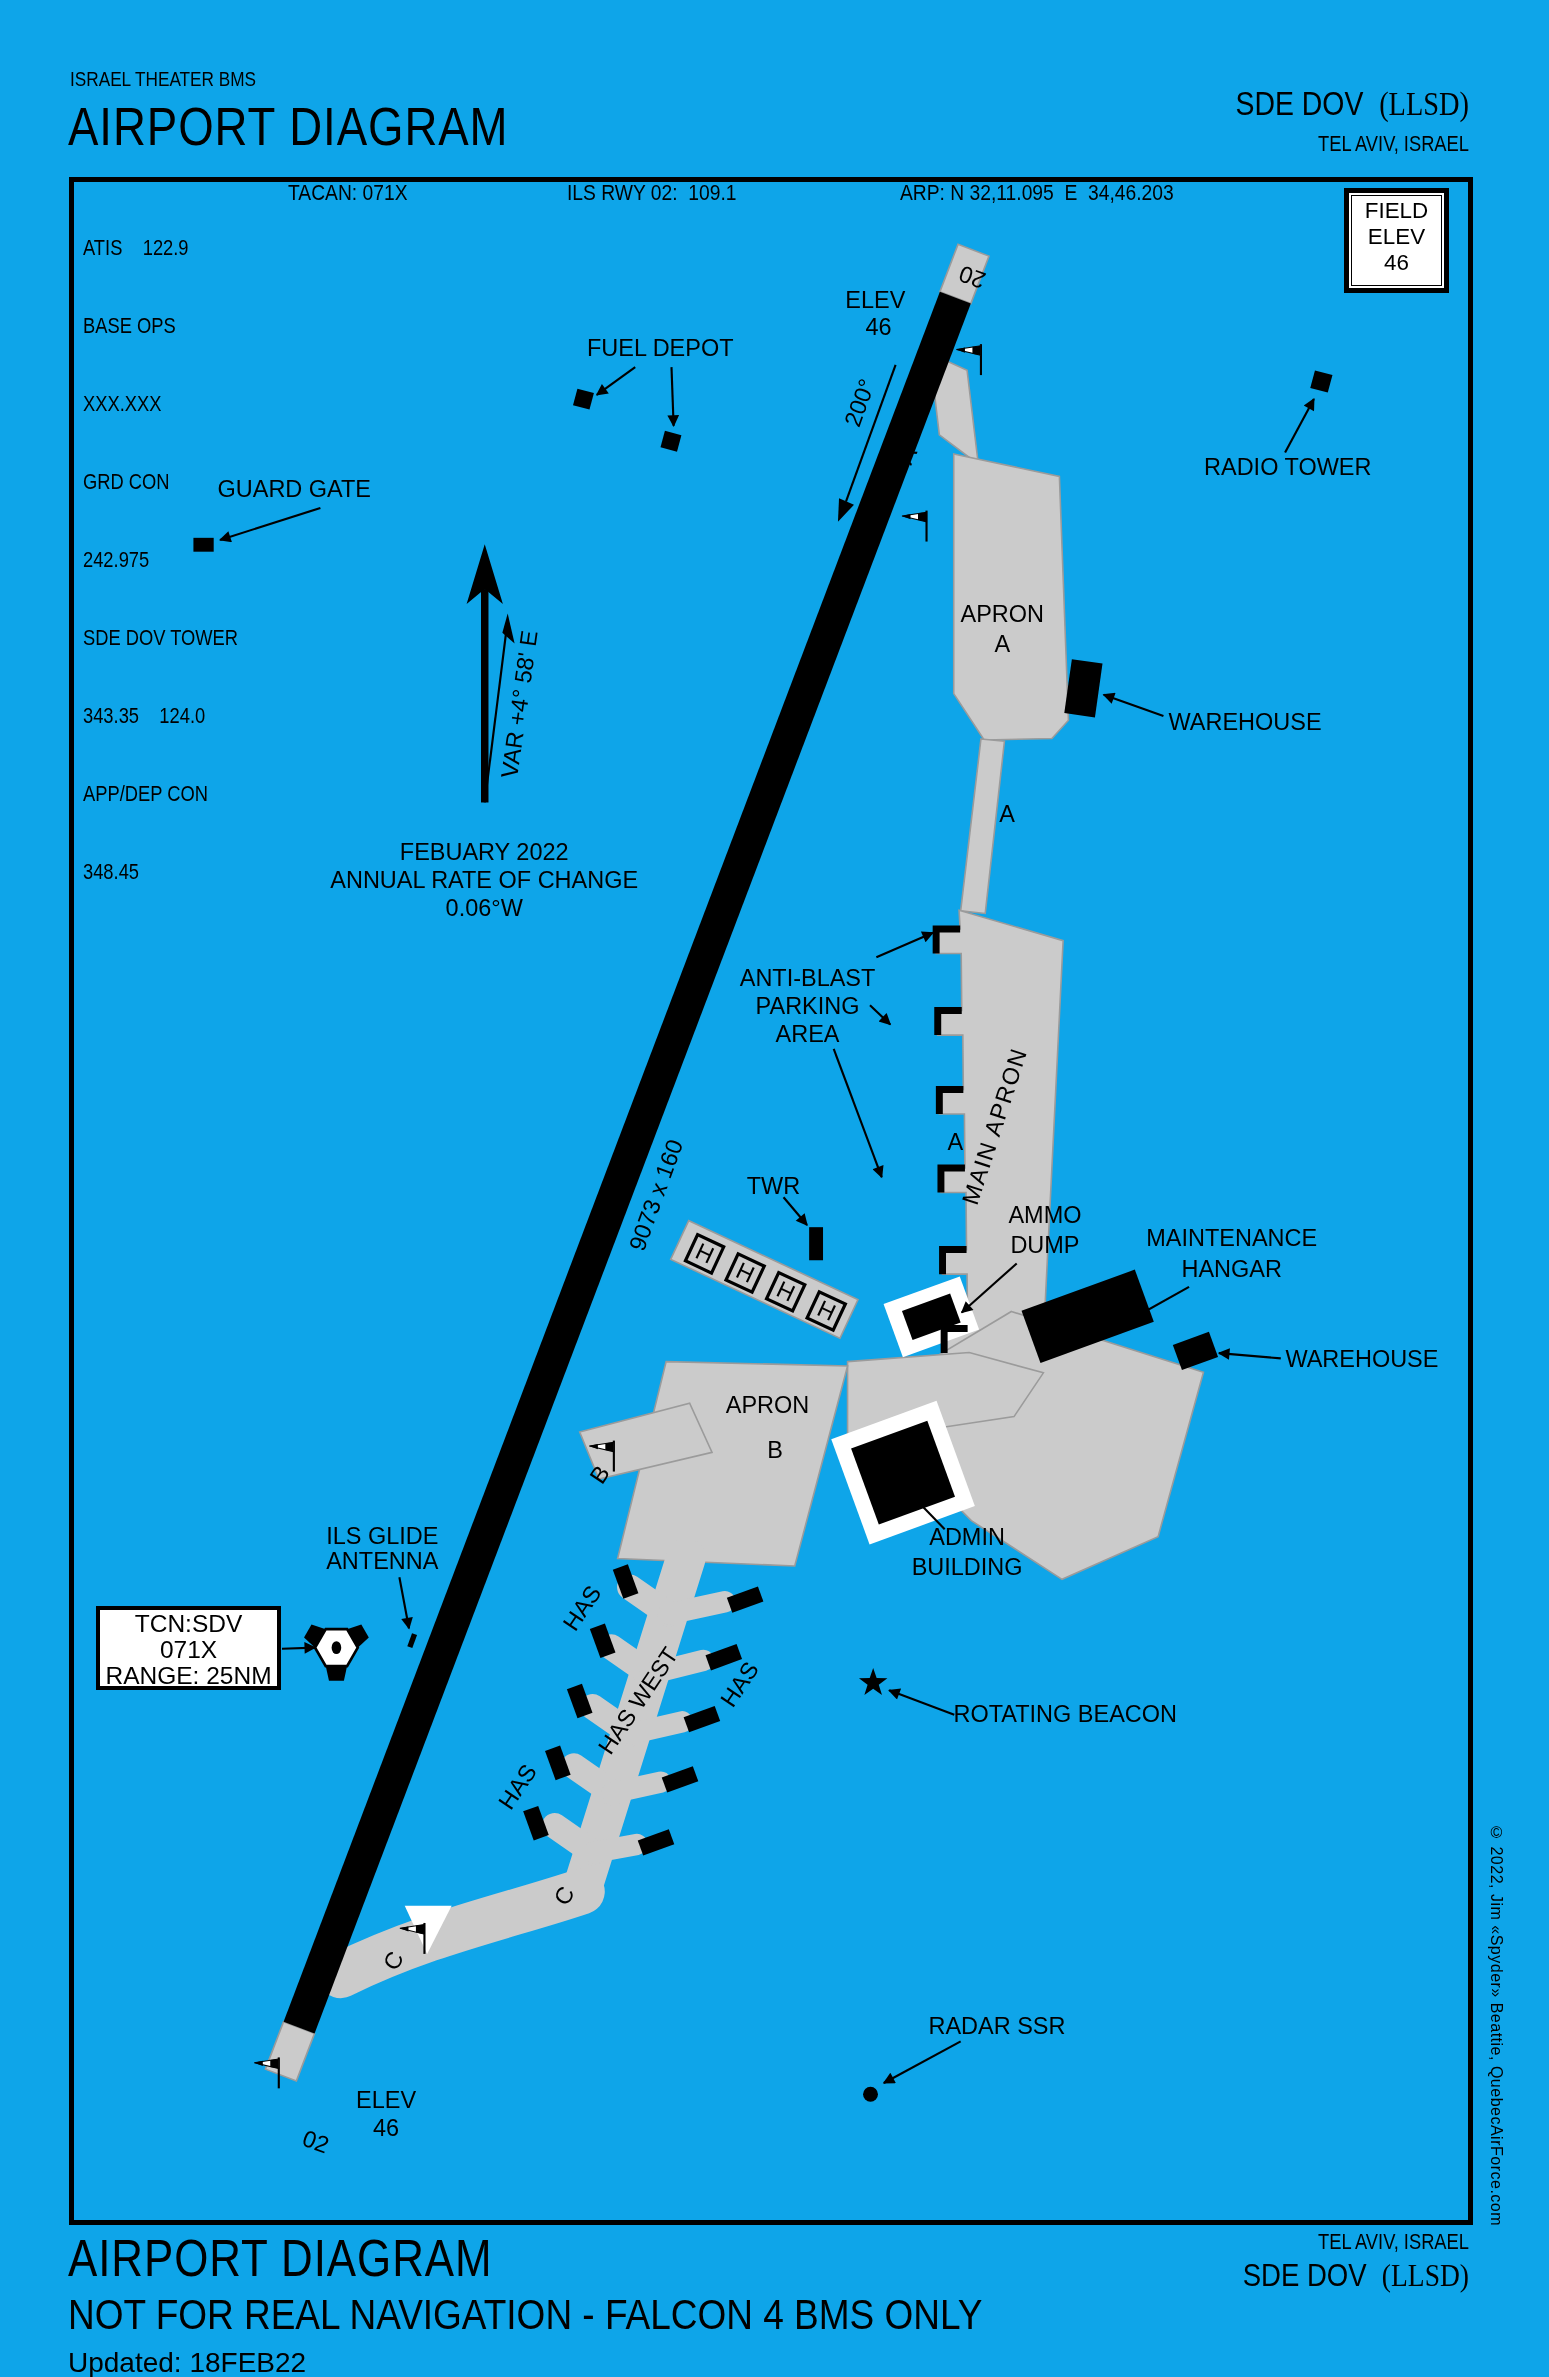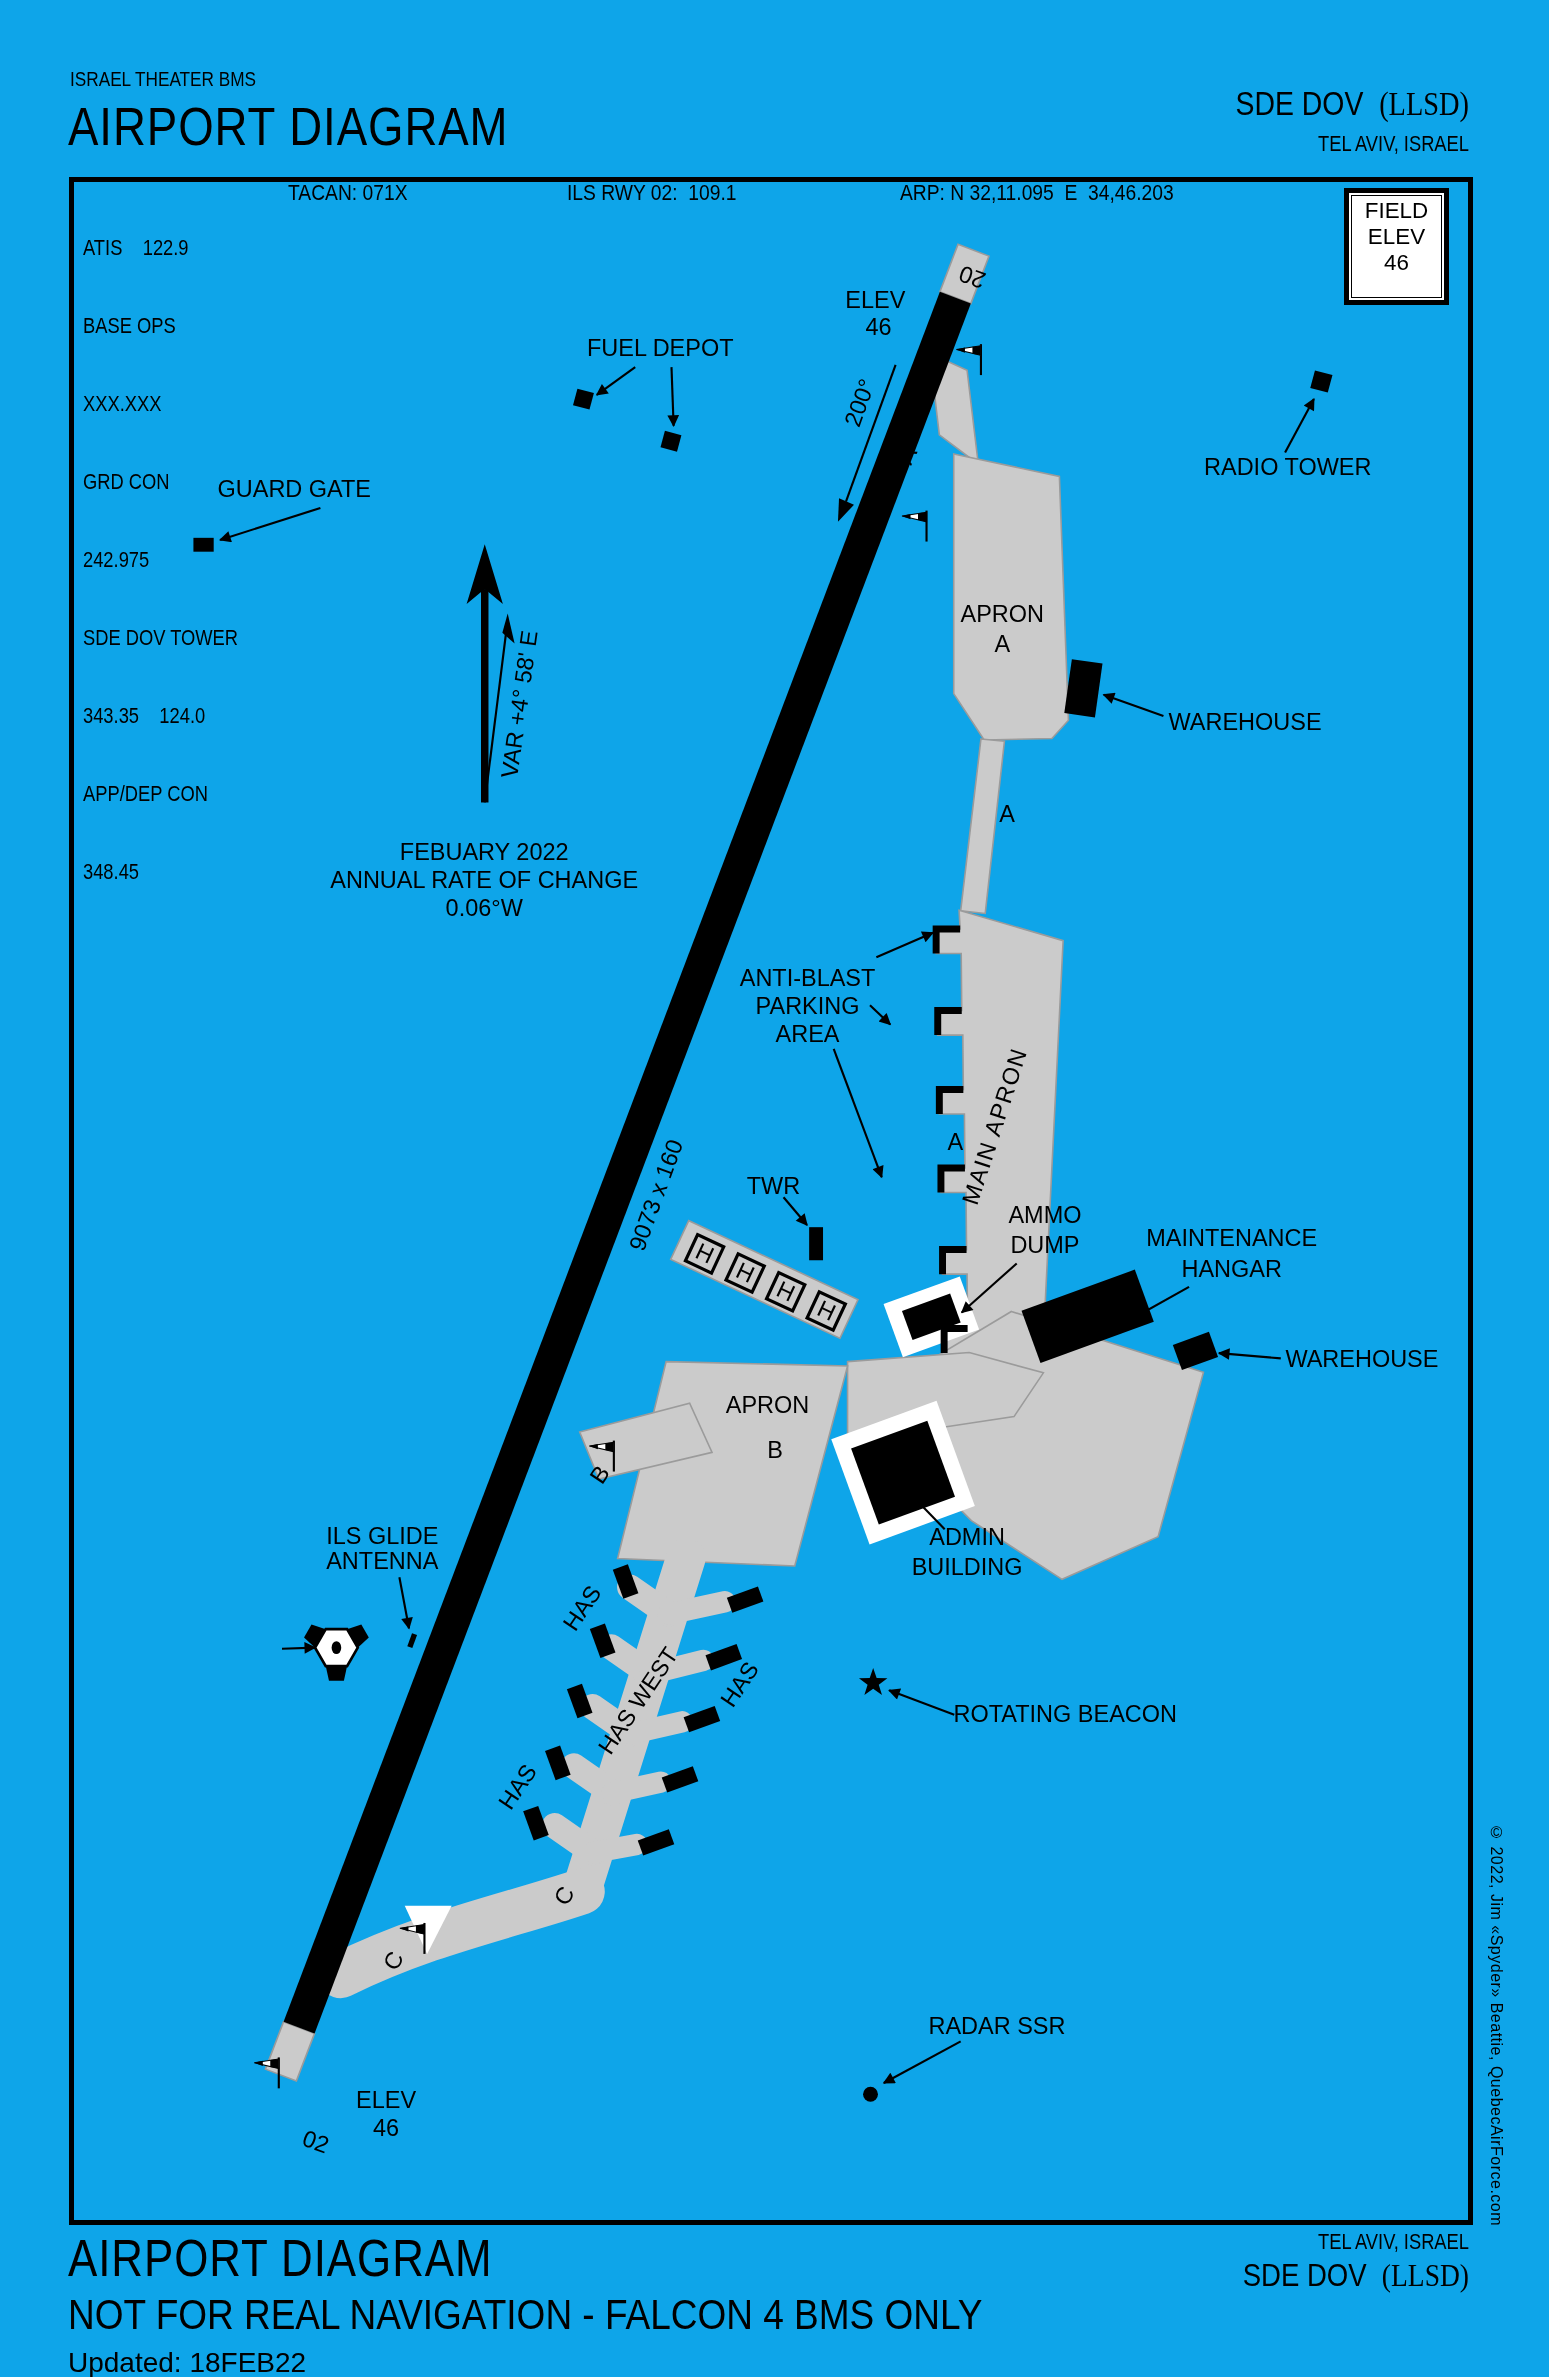--- a/index.html
+++ b/index.html
@@ -8,21 +8,21 @@
   .abs{position:absolute;}
   .pre{white-space:pre;}
   .cond{transform:scaleX(.86);transform-origin:0 0;}
   .cond-r{transform:scaleX(.86);transform-origin:100% 0;}
   .rt{text-align:right;}
   .serif{font-family:"Liberation Serif",serif;}
   .border-box{position:absolute;left:69px;top:177px;width:1404px;height:2048px;
               border:5.3px solid #000;box-sizing:border-box;}
   .comms{left:83px;top:183px;font-size:21.3px;line-height:26px;}
   .navrow{top:180px;font-size:22.4px;}
-  .fieldbox{left:1344px;top:188px;width:105px;height:117px;border:5.3px solid #000;box-sizing:border-box;background:#fff;}
+  .fieldbox{left:1344px;top:188px;width:105px;height:105px;border:5.3px solid #000;box-sizing:border-box;background:#fff;}
   .fieldbox .inner{position:absolute;left:1.6px;top:1.6px;right:1.6px;bottom:1.6px;border:1.6px solid #000;
                    text-align:center;font-size:22.4px;line-height:26px;padding-top:2.1px;box-sizing:border-box;}
   .tcnbox{left:96px;top:1606px;width:185px;height:84px;border:4.3px solid #000;box-sizing:border-box;
           background:#fff;text-align:center;font-size:24.5px;line-height:26px;padding-top:1.1px;}
   .overlay{position:absolute;left:0;top:0;}
   svg text{font-family:"Liberation Sans",sans-serif;fill:#000;}
   .lab{font-size:44px;text-anchor:middle;}
   .gray{fill:#cbcbcb;stroke:#9b9b9b;stroke-width:3px;}
   .groad{stroke:#cbcbcb;fill:none;}
   .blk{fill:#000;stroke:none;}
@@ -308,20 +308,25 @@
     <text class="lab" x="0" y="0" font-size="44" transform="translate(1398,3165) rotate(-56)">HAS</text>
     <text class="lab" x="0" y="0" font-size="44" transform="translate(982,3357) rotate(-56)">HAS</text>
     <text class="lab" x="0" y="0" font-size="44" transform="translate(1713,860) rotate(-65)">A</text>
     <text class="lab" x="1887" y="1540" font-size="44">A</text>
     <text class="lab" x="1790" y="2156" font-size="44">A</text>
     <text class="lab" x="0" y="0" font-size="46" transform="translate(1136,2772) rotate(-56)">B</text>
     <text class="lab" x="0" y="0" font-size="46" transform="translate(1070,3560) rotate(-62)">C</text>
     <text class="lab" x="0" y="0" font-size="46" transform="translate(750,3682) rotate(-62)">C</text>
   </svg>
 
+  <div class="abs tcnbox">
+    <div>TCN:SDV</div>
+    <div>071X</div>
+    <div>RANGE: 25NM</div>
+  </div>
 
   <div class="abs cond" style="left:68px;top:2229px;font-size:51px;letter-spacing:1.1px;">AIRPORT DIAGRAM</div>
   <div class="abs cond-r rt" style="left:935px;top:2230px;width:534px;font-size:21.3px;">TEL AVIV, ISRAEL</div>
   <div class="abs cond-r rt" style="left:935px;top:2257px;width:534px;font-size:32px;"><span>SDE DOV</span>&nbsp;&nbsp;<span class="serif">(LLSD)</span></div>
   <div class="abs cond" style="left:68px;top:2290px;font-size:43px;">NOT FOR REAL NAVIGATION - FALCON 4 BMS ONLY</div>
   <div class="abs" style="left:68px;top:2347px;font-size:28px;">Updated: 18FEB22</div>
 
   <div class="abs copyright">© 2022, Jim «Spyder» Beattie, QuebecAirForce.com</div>
 
 </div>

